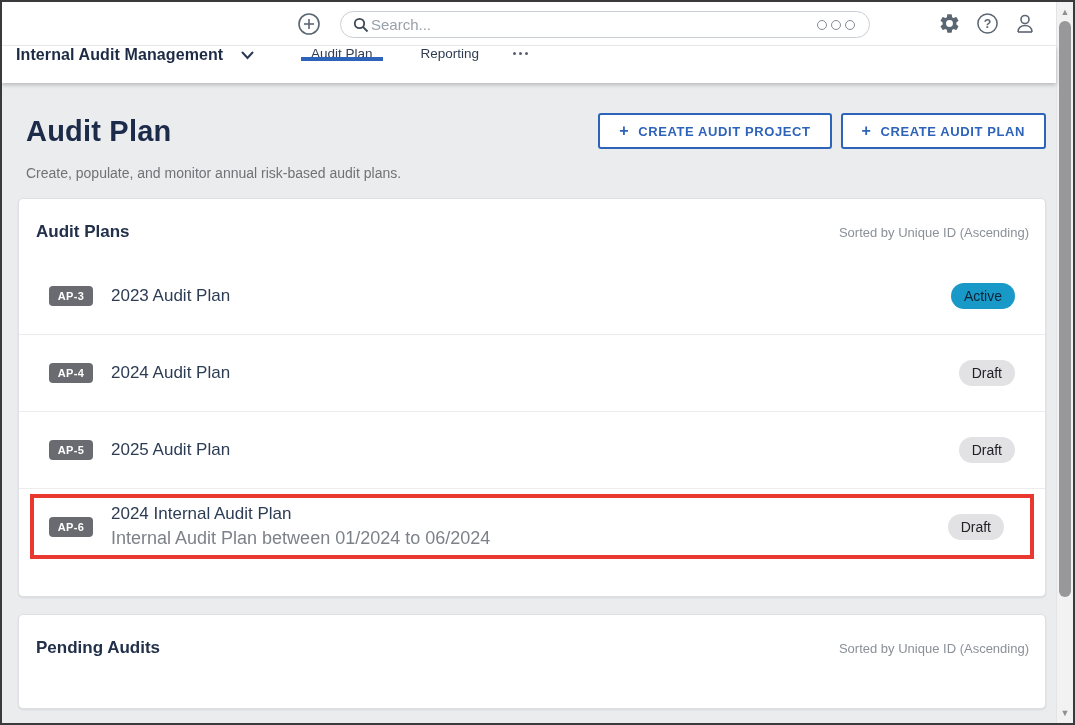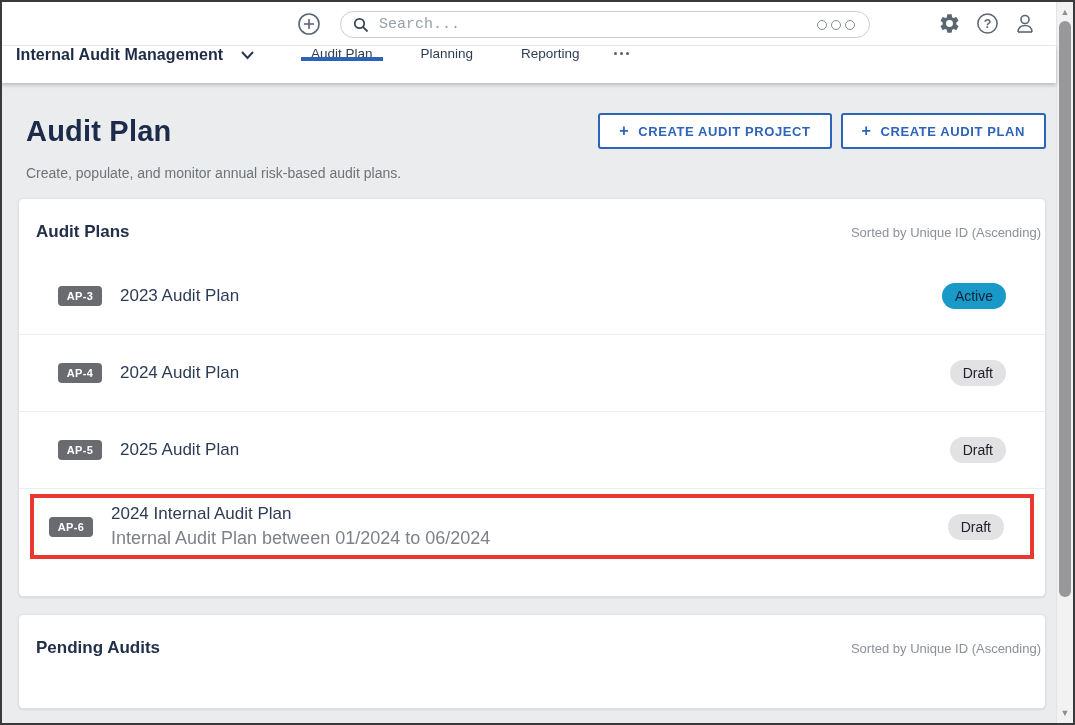--- a/index.html
+++ b/index.html
@@ -8,21 +8,21 @@
     border:2px solid #3a3a3c;background:#ebeced;overflow:hidden;
     font-family:"Liberation Sans",sans-serif;
   }
   
   .topbar{position:absolute;top:0;left:0;right:17px;height:43px;background:#fff;border-bottom:1px solid #eeeeef;}
   .plus-circle{position:absolute;left:295px;top:10px;width:24px;height:24px;cursor:pointer;}
   .searchbox{
     position:absolute;left:338px;top:9px;width:530px;height:27px;box-sizing:border-box;
     border:1px solid #c9ced4;border-radius:14px;display:flex;align-items:center;padding:0 10px 0 12px;background:#fff;
   }
-  .searchbox input{border:none;outline:none;flex:1;font-size:15px;color:#701a75;font-family:Liberation Mono, monospace;background:transparent;margin-left:8px;}
+  .searchbox input{border:none;outline:none;flex:1;font-size:15px;color:#701a75;font-family:Liberation Sans, sans-serif;background:transparent;margin-left:0;}
   .searchbox input::placeholder{color:#98a0a9;}
   .search-dots{display:flex;gap:4px;align-items:center;margin-right:4px;cursor:pointer;}
   .search-dots span{width:8px;height:8px;border:1.5px solid #828b96;border-radius:50%;display:inline-block;}
   .top-icon{position:absolute;top:10px;width:24px;height:24px;cursor:pointer;}
   .icon-gear{left:936px;}
   .icon-help{left:974px;}
   .icon-user{left:1011px;}
   
   .navbar{
     position:absolute;top:44px;left:0;right:17px;height:37px;background:#fff;
@@ -51,29 +51,29 @@
     background:#fff;border:2px solid #2e63ba;color:#2e63ba;border-radius:3px;
     font-size:13px;font-weight:700;letter-spacing:.6px;padding:0 19px;height:36px;
     display:flex;align-items:center;gap:9px;cursor:pointer;font-family:"Liberation Sans",sans-serif;
   }
   .btn-plus{font-size:16px;font-weight:700;line-height:1;}
   .page-desc{margin:16px 10px 0 24px;font-size:14px;color:#6f7377;}
   .card{
     margin:17px 10px 0 16px;background:#fff;border:1px solid #dfe0e3;border-radius:5px;
     box-shadow:0 1px 2px rgba(0,0,0,.09);
   }
-  .card-header{display:flex;justify-content:space-between;align-items:center;padding:23px 4px 16px 17px;}
+  .card-header{display:flex;justify-content:space-between;align-items:center;padding:23px 16px 16px 17px;}
   .card-title{font-size:17px;font-weight:700;color:#22304a;}
   .sort-label{font-size:13px;color:#8b9098;}
   .card.audit-plans{padding-bottom:31px;}
   .card.pending{height:95px;box-sizing:border-box;}
   
   .row-wrap{position:relative;}
   .row-wrap:not(:first-child){border-top:1px solid #ececee;}
-  .row-inner{height:76px;display:flex;align-items:center;padding:0 39px;cursor:pointer;}
+  .row-inner{height:76px;display:flex;align-items:center;padding:0 30px;cursor:pointer;}
   .row-wrap.highlighted{padding:5px 11px 6px;}
   .row-wrap.highlighted .row-inner{
     height:57px;border:4px solid #e8382f;padding:0 26px 0 15px;
   }
   .badge-id{
     background:#6a6b70;color:#fff;font-size:11px;font-weight:700;padding:4px 8px;
     border-radius:4px;letter-spacing:.4px;min-width:28px;text-align:center;flex:0 0 auto;
   }
   .row-text{margin-left:18px;display:flex;flex-direction:column;}
   .row-title{font-size:17px;color:#2d3c55;}
@@ -137,21 +137,20 @@
   <div class="navbar">
     <div class="app-switcher">
       <span class="app-name">Internal Audit Management</span>
       <svg class="app-chevron" width="13" height="9" viewBox="0 0 13 9" fill="none" stroke="#2b3a52" stroke-width="2" stroke-linecap="round">
         <polyline points="1.5,1.5 6.5,7 11.5,1.5"></polyline>
       </svg>
     </div>
     <div class="nav-divider"></div>
     <div class="nav-tabs">
       <div class="nav-tab active">Audit Plan</div>
-      <div class="nav-tab">Planning</div>
       <div class="nav-tab">Reporting</div>
       <div class="nav-more">
         <span></span>
           <span></span>
           <span></span>
       </div>
     </div>
   </div>
 
   <div class="content">

